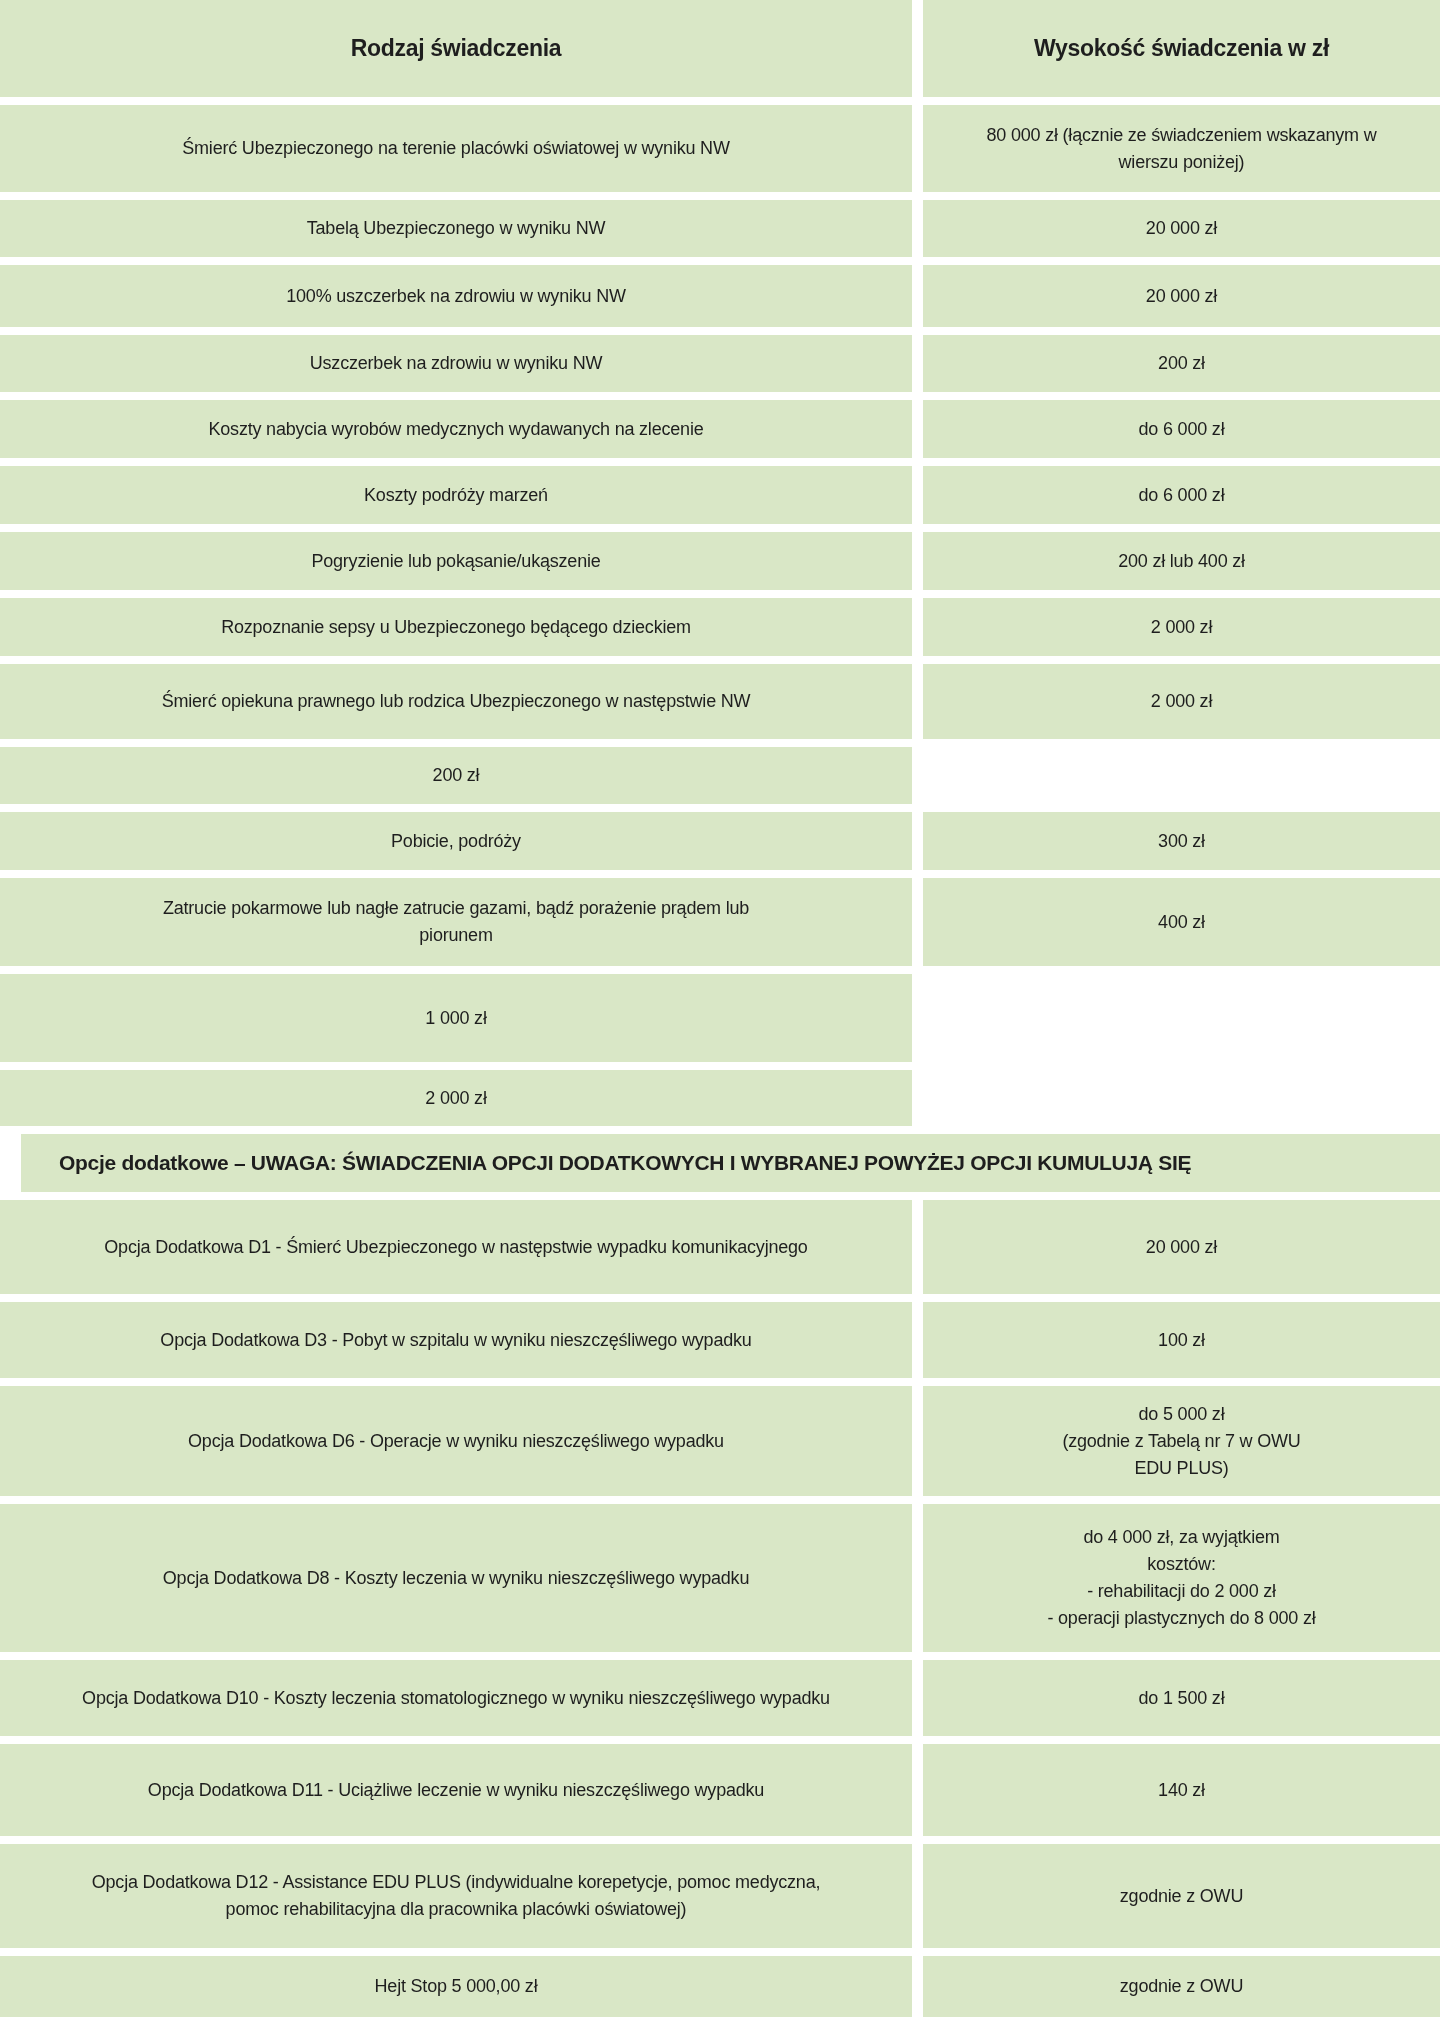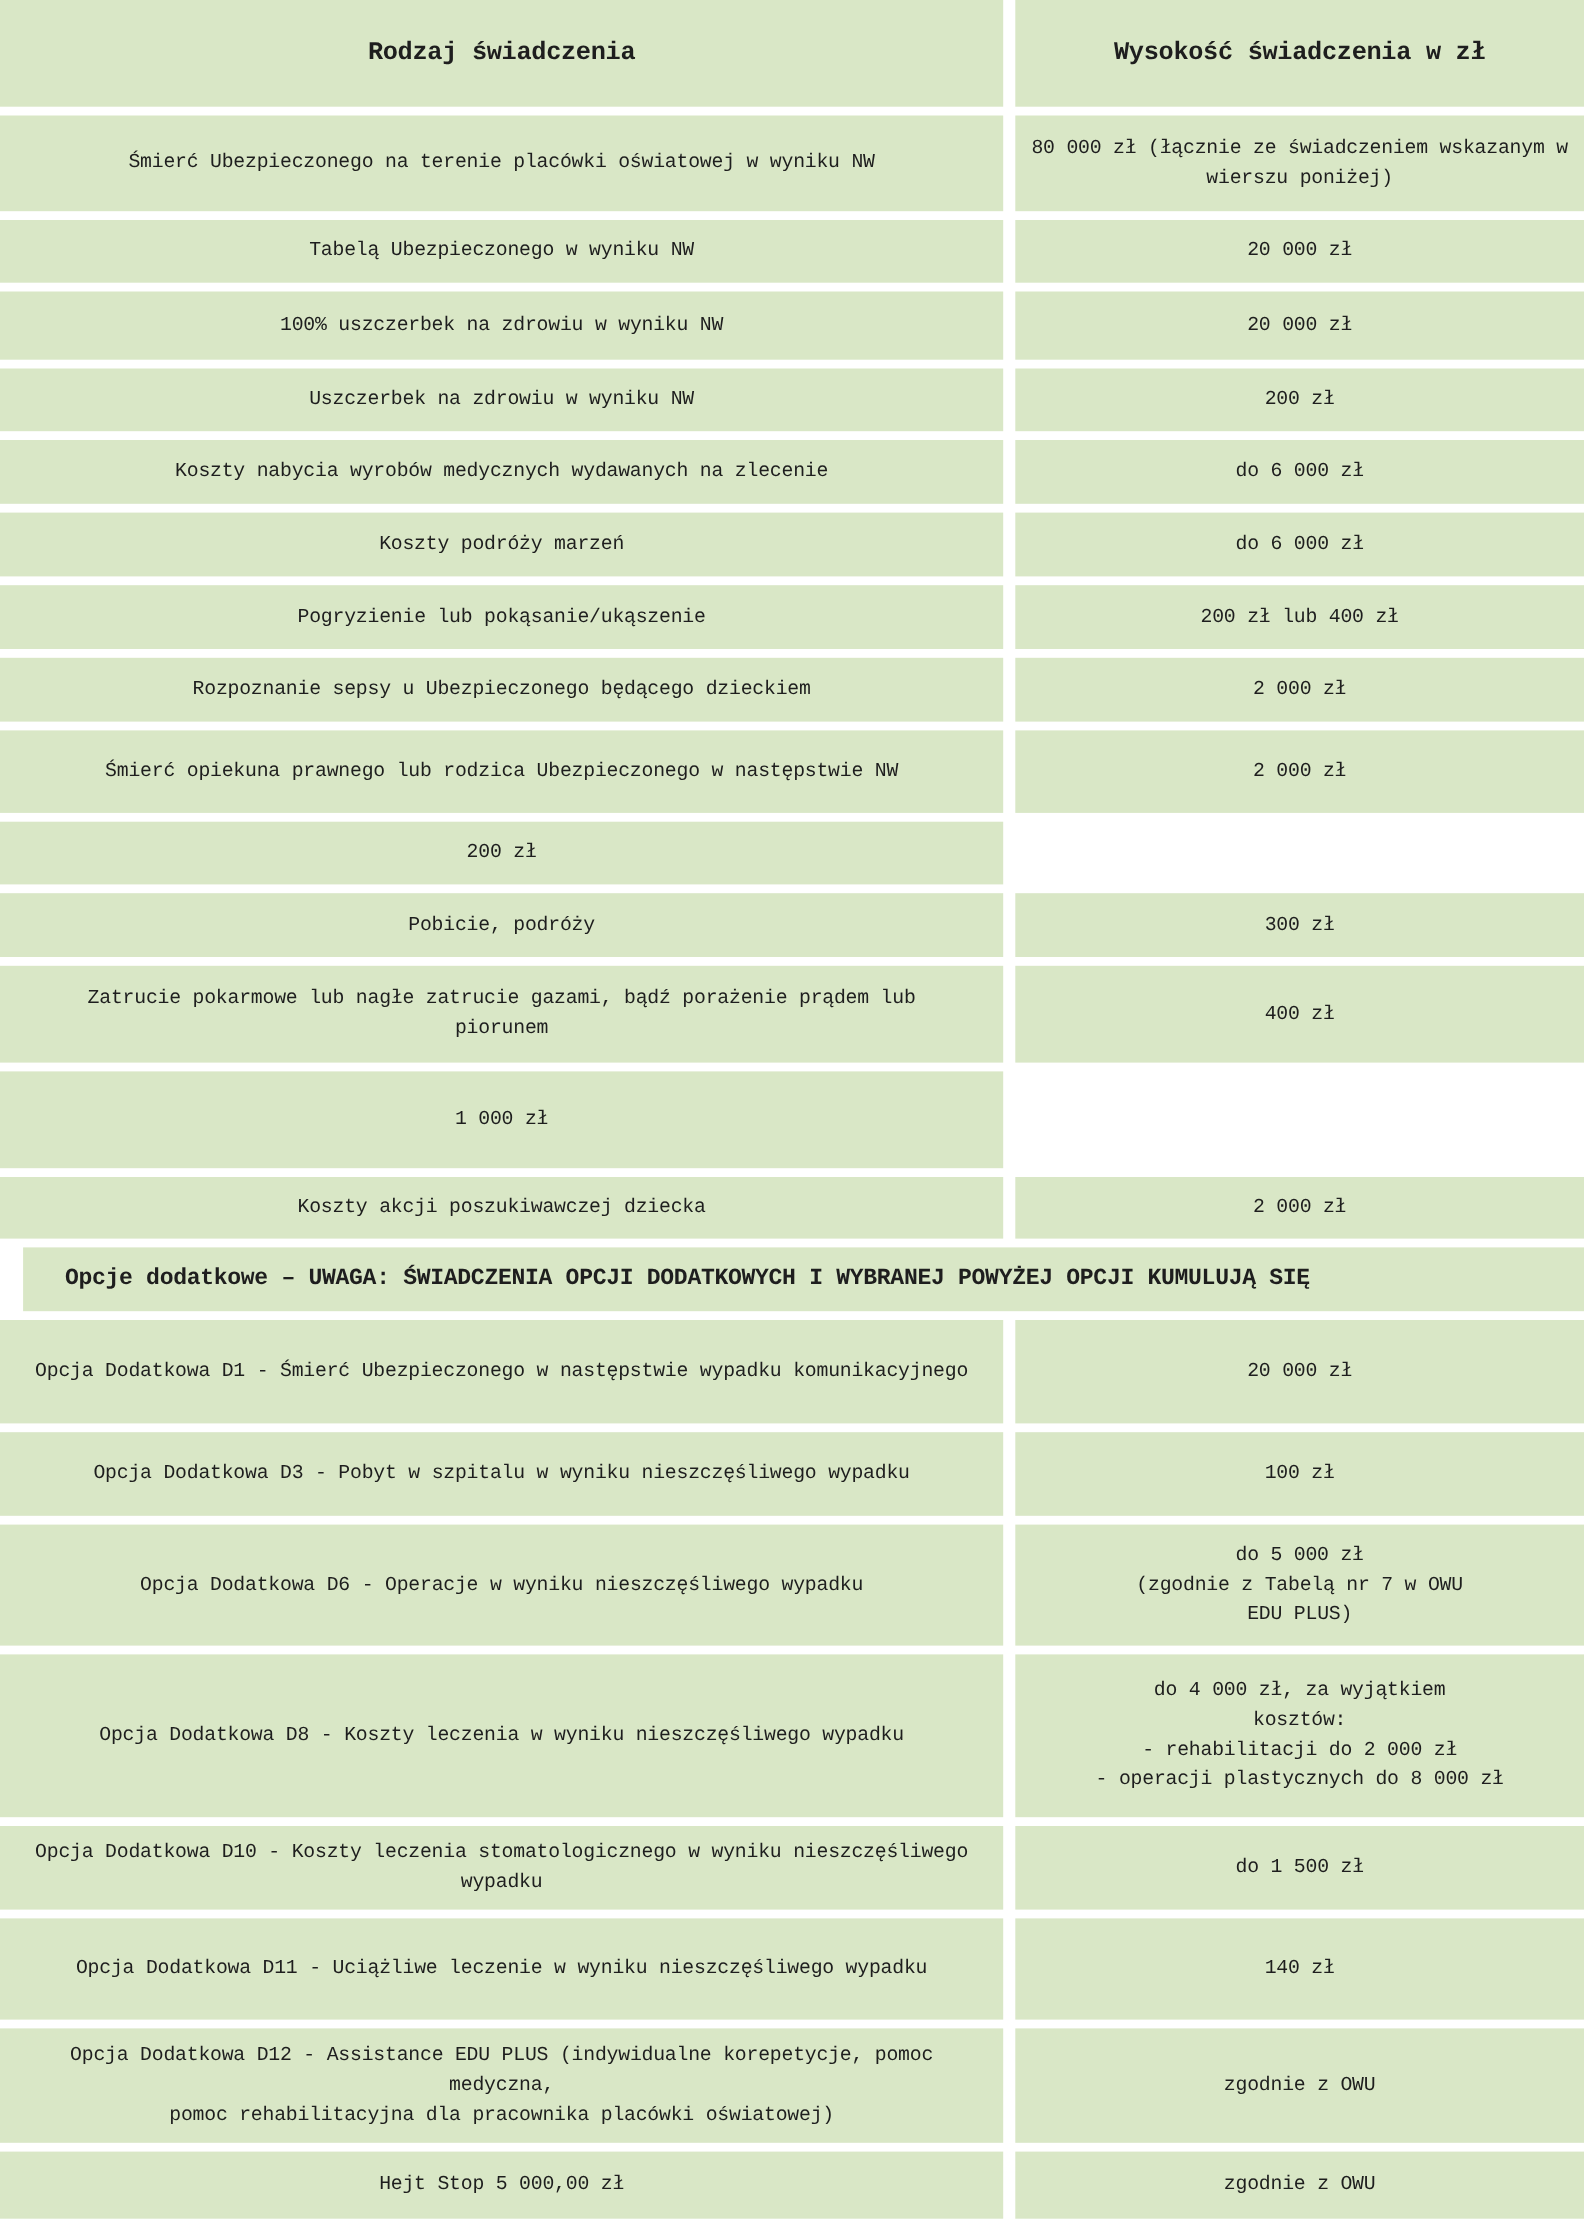--- a/index.html
+++ b/index.html
@@ -12,21 +12,20 @@
     font-family: "Liberation Sans", "DejaVu Sans", sans-serif;
     color: #1e1e1e;
     letter-spacing: -0.2px;
   }
   .table {
     width: 1292px;
     display: flex;
     flex-direction: column;
     gap: 8px;
     padding-bottom: 19px;
-    font-family: Liberation Mono, monospace;
   }
   .row {
     display: grid;
     grid-template-columns: 912px 517px;
     column-gap: 11px;
   }
   .row.full {
     grid-template-columns: 1440px;
   }
   .cell {
@@ -126,21 +125,20 @@
     <div class="cell">Zatrucie pokarmowe lub nagłe zatrucie gazami, bądź porażenie prądem lub
 piorunem</div>
     <div class="cell">400 zł</div>
   </div>
 
   <div class="row" style="min-height:88px">
     <div class="cell">1 000 zł</div>
   </div>
 
   <div class="row" style="min-height:56px">
-    <div class="cell">Koszty akcji poszukiwawczej dziecka</div>
     <div class="cell">2 000 zł</div>
   </div>
 
   <div class="row full" style="min-height:58px">
     <div class="cell section-cell">Opcje dodatkowe – UWAGA: ŚWIADCZENIA OPCJI DODATKOWYCH I WYBRANEJ POWYŻEJ OPCJI KUMULUJĄ SIĘ</div>
   </div>
 
   <div class="row" style="min-height:94px">
     <div class="cell">Opcja Dodatkowa D1 - Śmierć Ubezpieczonego w następstwie wypadku komunikacyjnego</div>
     <div class="cell">20 000 zł</div>

